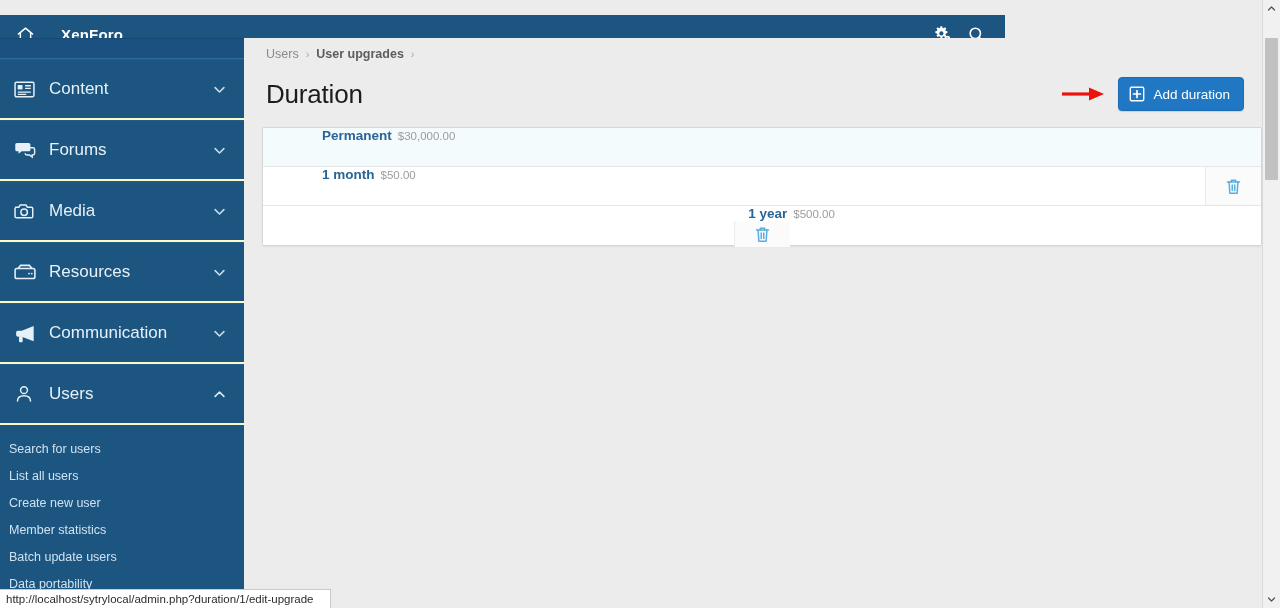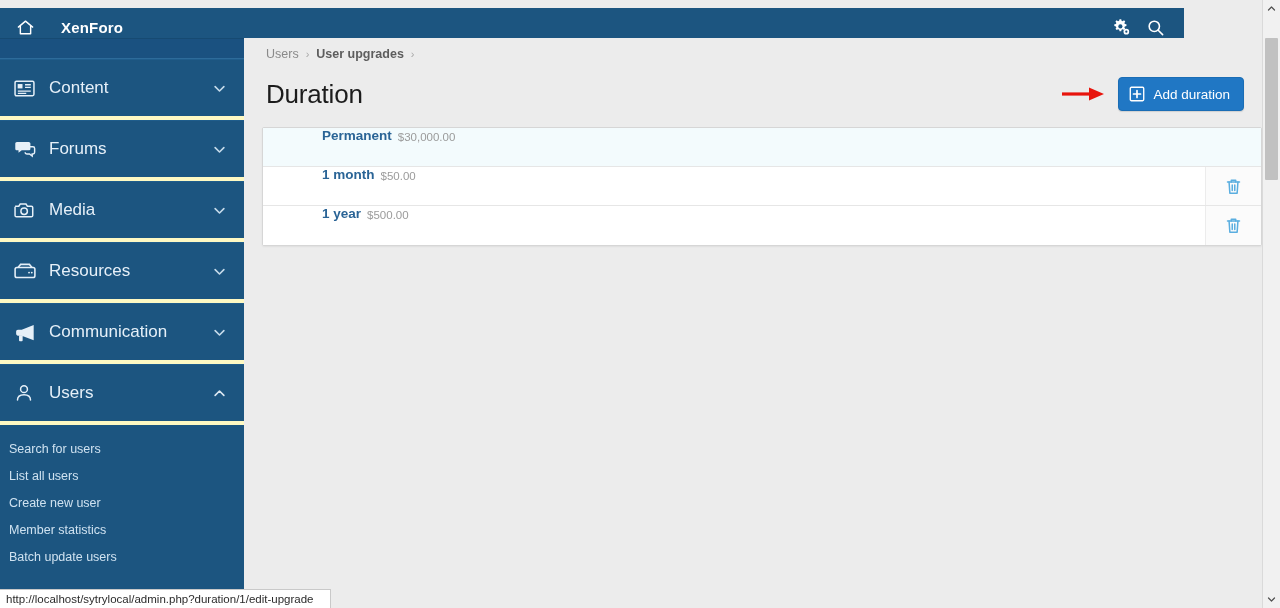--- a/index.html
+++ b/index.html
@@ -6,22 +6,22 @@
   html, body {
     width: 1280px; height: 608px;
     overflow: hidden;
     font-family: "Liberation Sans", sans-serif;
     background: #ececec;
   }
   #root { position: relative; width: 1280px; height: 608px; }
 
   
   .topbar {
-    position: absolute; top: 8px; left: 0;
-    width: 1184px; height: 38px;
+    position: absolute; top: 15px; left: 0;
+    width: 1005px; height: 38px;
     background: #1c5580;
     display: flex; align-items: center;
   }
   .home-icon {
     width: 38px; height: 38px;
     display: flex; align-items: center; justify-content: center;
     margin-left: 6px;
   }
   .brand {
     color: #ffffff;
@@ -53,21 +53,21 @@
     background: #1a5180;
     box-shadow: inset 0 -1px 0 #2d6b9a, inset 0 1px 0 #164a72;
   }
   .nav-item {
     position: relative;
     height: 61px;
     display: flex; align-items: center;
     padding: 0 16px 0 14px;
     color: #dbe9f3;
     cursor: pointer;
-    border-bottom: 4px solid #fef9c3;
+    border-bottom: 2px solid #fef9c3;
     border-top: 1px solid #1f5d8c;
   }
   .nav-item .nav-ico {
     width: 26px; height: 22px;
     display: flex; align-items: center; justify-content: flex-start;
     flex: 0 0 26px;
   }
   .nav-item .nav-label {
     font-size: 17px;
     font-weight: 400;
@@ -158,29 +158,29 @@
     width: 1000px;
     box-shadow: 0 1px 2px rgba(0,0,0,.06);
   }
   .row {
     display: flex; align-items: center;
     height: 39px;
     border-bottom: 1px solid #e6e6e6;
     position: relative;
     background: #ffffff;
   }
-  .row:last-child { border-bottom: none; }
+  .row:last-child { border-bottom: none; flex-direction: column; }
   .row.hl { background: #f3fbfd; }
   .row .row-main {
     flex: 1 1 auto;
     padding-left: 11px;
     display: flex; align-items: baseline;
     height: 100%;
   }
-  .row .row-main-inner { display: flex; align-items: flex-end; padding-left: 48px; }
+  .row .row-main-inner { display: flex; align-items: center; padding-left: 48px; }
   .row .rtitle {
     color: #2a6496;
     font-weight: bold;
     font-size: 13.5px;
     cursor: pointer;
   }
   .row .rprice {
     color: #9b9b9b;
     font-size: 11.5px;
     margin-left: 6px;
@@ -365,20 +365,21 @@
           </svg>
       </span>
     </div>
 
     <div class="subnav">
       <div class="subnav-item">Search for users</div>
       <div class="subnav-item">List all users</div>
       <div class="subnav-item">Create new user</div>
       <div class="subnav-item">Member statistics</div>
       <div class="subnav-item">Batch update users</div>
+      <div class="subnav-item">Data portability</div>
     </div>
   </div>
 
   <div class="main">
     <div class="main-inner">
 
       <div class="breadcrumb">
         <span class="crumb">Users</span>
         <span class="sep">›</span>
         <span class="crumb strong">User upgrades</span>

